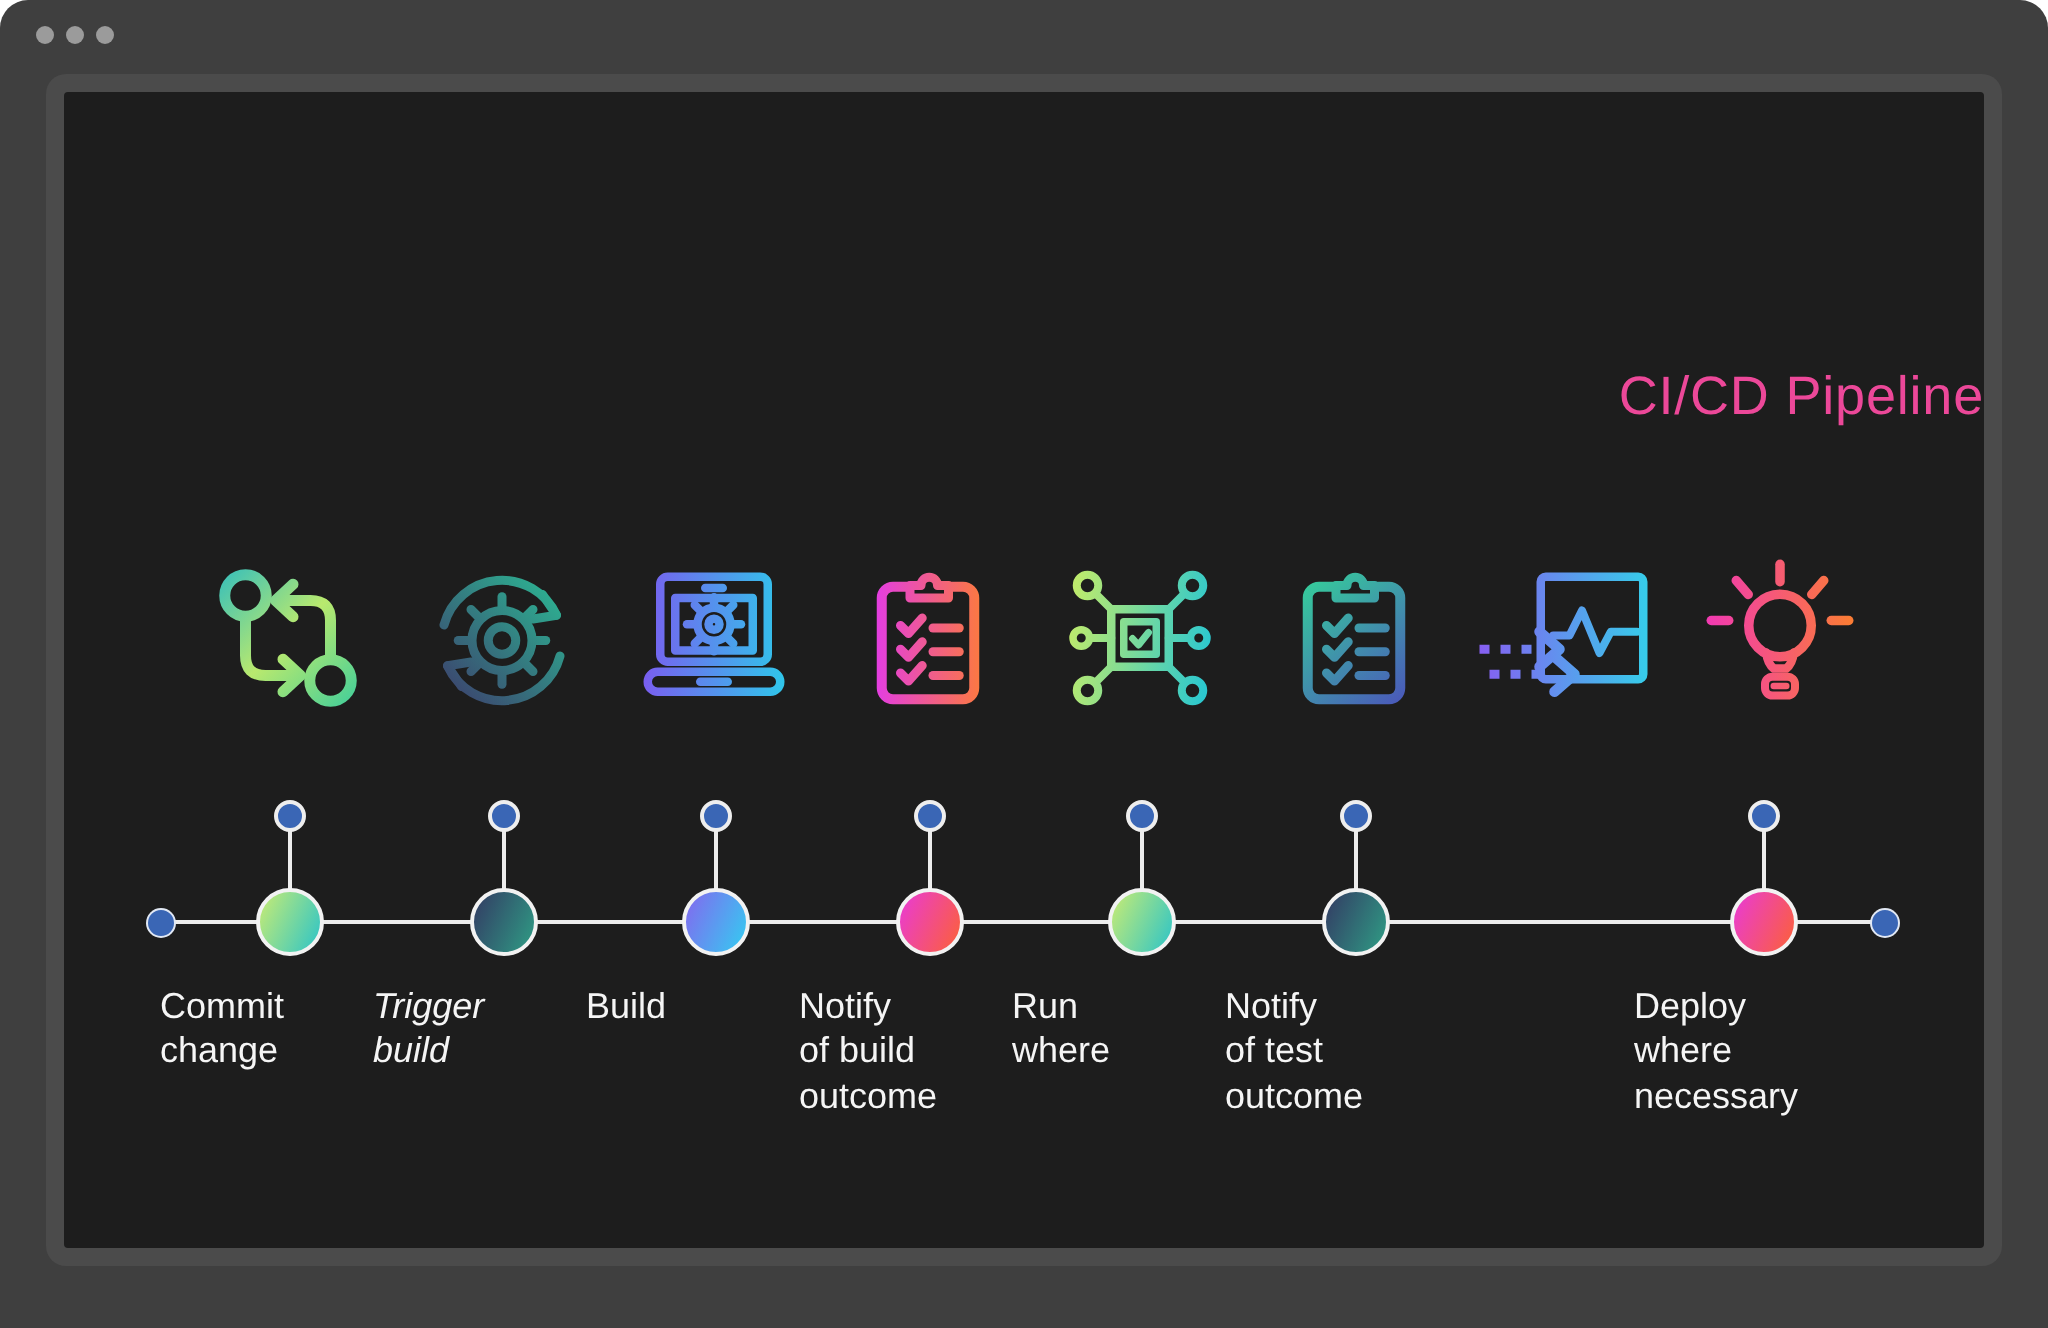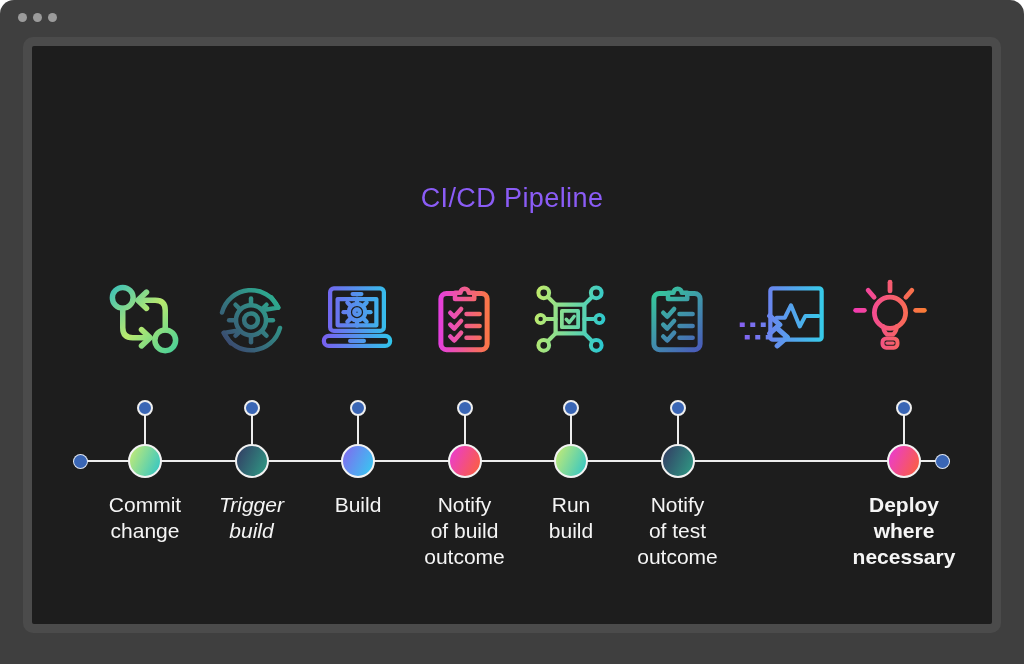--- a/index.html
+++ b/index.html
@@ -5,42 +5,42 @@
   * { box-sizing: border-box; margin: 0; padding: 0; }
   html, body { width: 1024px; height: 664px; background: #ffffff; font-family: "Liberation Sans", sans-serif; }
   .window { position: absolute; inset: 0; width: 1024px; height: 664px; background: #3f3f3f; border-radius: 14px 14px 0 0; overflow: hidden; }
   .titlebar { position: absolute; left: 0; top: 0; width: 100%; height: 37px; }
   .win-dot { position: absolute; top: 12.5px; width: 9px; height: 9px; border-radius: 50%; background: #9b9b9b; }
   .win-dot.d1 { left: 17.5px; } .win-dot.d2 { left: 32.5px; } .win-dot.d3 { left: 47.5px; }
 
   .panel { position: absolute; left: 23px; top: 37px; width: 978px; height: 596px; background: #4b4b4b; border-radius: 10px; padding: 9px; }
   .panel-inner { position: relative; width: 960px; height: 578px; background: #1d1d1d; border-radius: 2px; }
 
-  .title { position: absolute; top: 137px; left: 0; width: 100%; text-align: center; color: #8b5cf6; font-size: 27px; font-weight: 500; letter-spacing: 0.4px; }
+  .title { position: absolute; top: 137px; left: 0; width: 100%; text-align: right; color: #ec4899; font-size: 27px; font-weight: 500; letter-spacing: 0.4px; }
 
   .icons-row { position: absolute; left: 59px; top: 231px; width: 852px; display: flex; }
   .icon-cell { width: 106.5px; height: 84px; display: flex; align-items: center; justify-content: center; }
   .icon-cell svg { display: block; }
 
   .timeline { position: absolute; inset: 0; }
   .tl-line { position: absolute; left: 46px; top: 414px; width: 866px; height: 2px; background: #ededed; }
   .tl-end-dot { position: absolute; top: 407.5px; width: 15px; height: 15px; border-radius: 50%; background: #3a66b5; border: 1.5px solid rgba(255,255,255,0.85); }
   .tl-end-dot.left { left: 40.5px; } .tl-end-dot.right { left: 902.5px; }
 
   .step { position: absolute; top: 354px; width: 130px; height: 200px; transform: translateX(-50%); }
   .step.s1 { left: 113px; } .step.s2 { left: 219.5px; font-style: italic; } .step.s3 { left: 326px; } .step.s4 { left: 432.5px; }
-  .step.s5 { left: 539px; } .step.s6 { left: 645.5px; } .step.s7 { left: 752px; } .step.s8 { left: 872px; font-weight: bold; }
+  .step.s5 { left: 539px; } .step.s6 { left: 645.5px; } .step.s7 { left: 752px; } .step.s8 { left: 850px; }
   .stem { position: absolute; left: 50%; top: 8px; transform: translateX(-50%); width: 2px; height: 53px; background: #ededed; }
   .top-dot { position: absolute; left: 50%; top: 0; transform: translateX(-50%); width: 16px; height: 16px; border-radius: 50%; background: #3a66b5; border: 2px solid #eeeeee; }
   .node { position: absolute; left: 50%; top: 44px; transform: translateX(-50%); width: 34px; height: 34px; border-radius: 50%; border: 2px solid #f2f2f2; }
   .g-lime-teal { background: linear-gradient(115deg, #c9ec73, #2cc4c8); }
   .g-navy-teal { background: linear-gradient(115deg, #333a63, #2f9d85); }
   .g-purple-cyan { background: linear-gradient(115deg, #8467ef, #33cdf1); }
   .g-magenta-orange { background: linear-gradient(115deg, #e93ad8, #fc6136); }
-  .step-label { position: absolute; top: 92px; left: 0; width: 100%; text-align: center; color: #f5f5f5; font-size: 21px; line-height: 1.24; white-space: pre-line; }
+  .step-label { position: absolute; top: 92px; left: 0; width: 100%; text-align: left; color: #f5f5f5; font-size: 18px; line-height: 1.24; white-space: pre-line; }
 </style>
 </head>
 <body>
 
 <div class="window">
   <div class="titlebar">
     <span class="win-dot d1"></span>
     <span class="win-dot d2"></span>
     <span class="win-dot d3"></span>
   </div>
@@ -270,21 +270,21 @@
           <span class="node g-magenta-orange"></span>
           <div class="step-label">Notify
 of build
 outcome</div>
         </div>
         <div class="step s5">
           <span class="stem"></span>
           <span class="top-dot"></span>
           <span class="node g-lime-teal"></span>
           <div class="step-label">Run
-build</div>
+where</div>
         </div>
         <div class="step s6">
           <span class="stem"></span>
           <span class="top-dot"></span>
           <span class="node g-navy-teal"></span>
           <div class="step-label">Notify
 of test
 outcome</div>
         </div>
         <div class="step s8">

